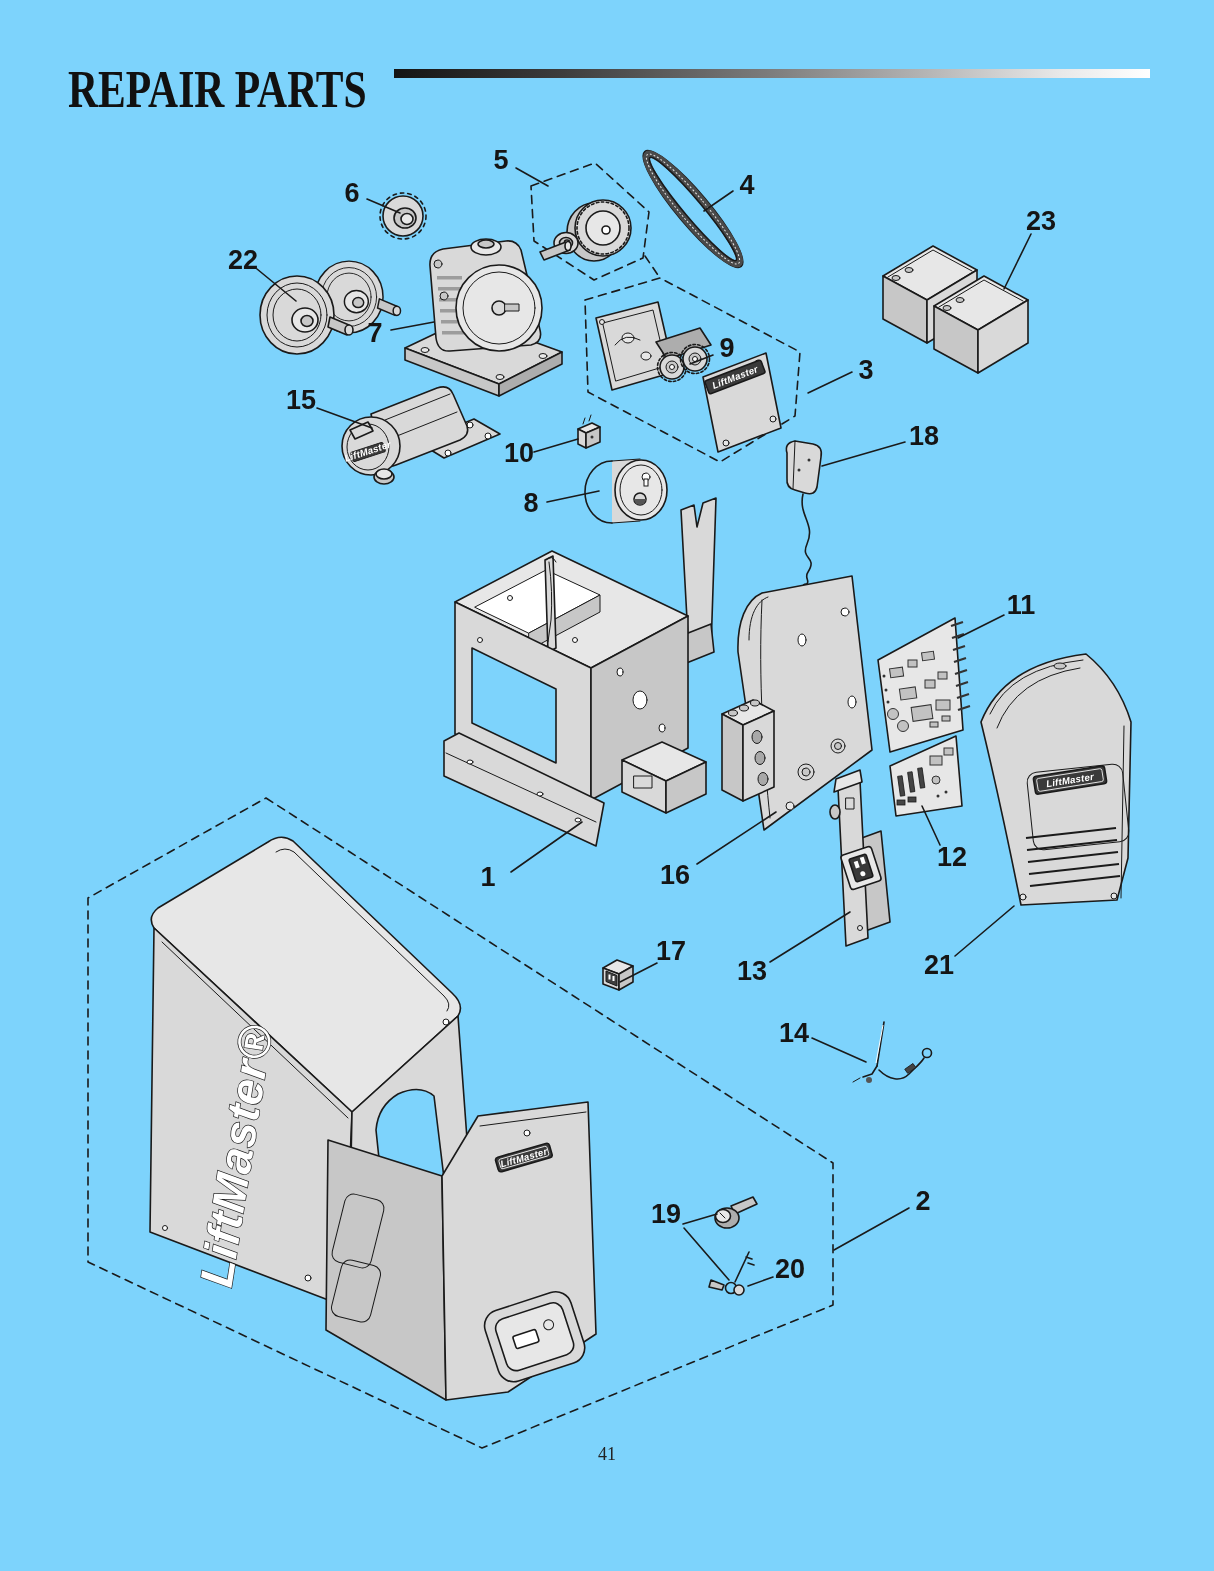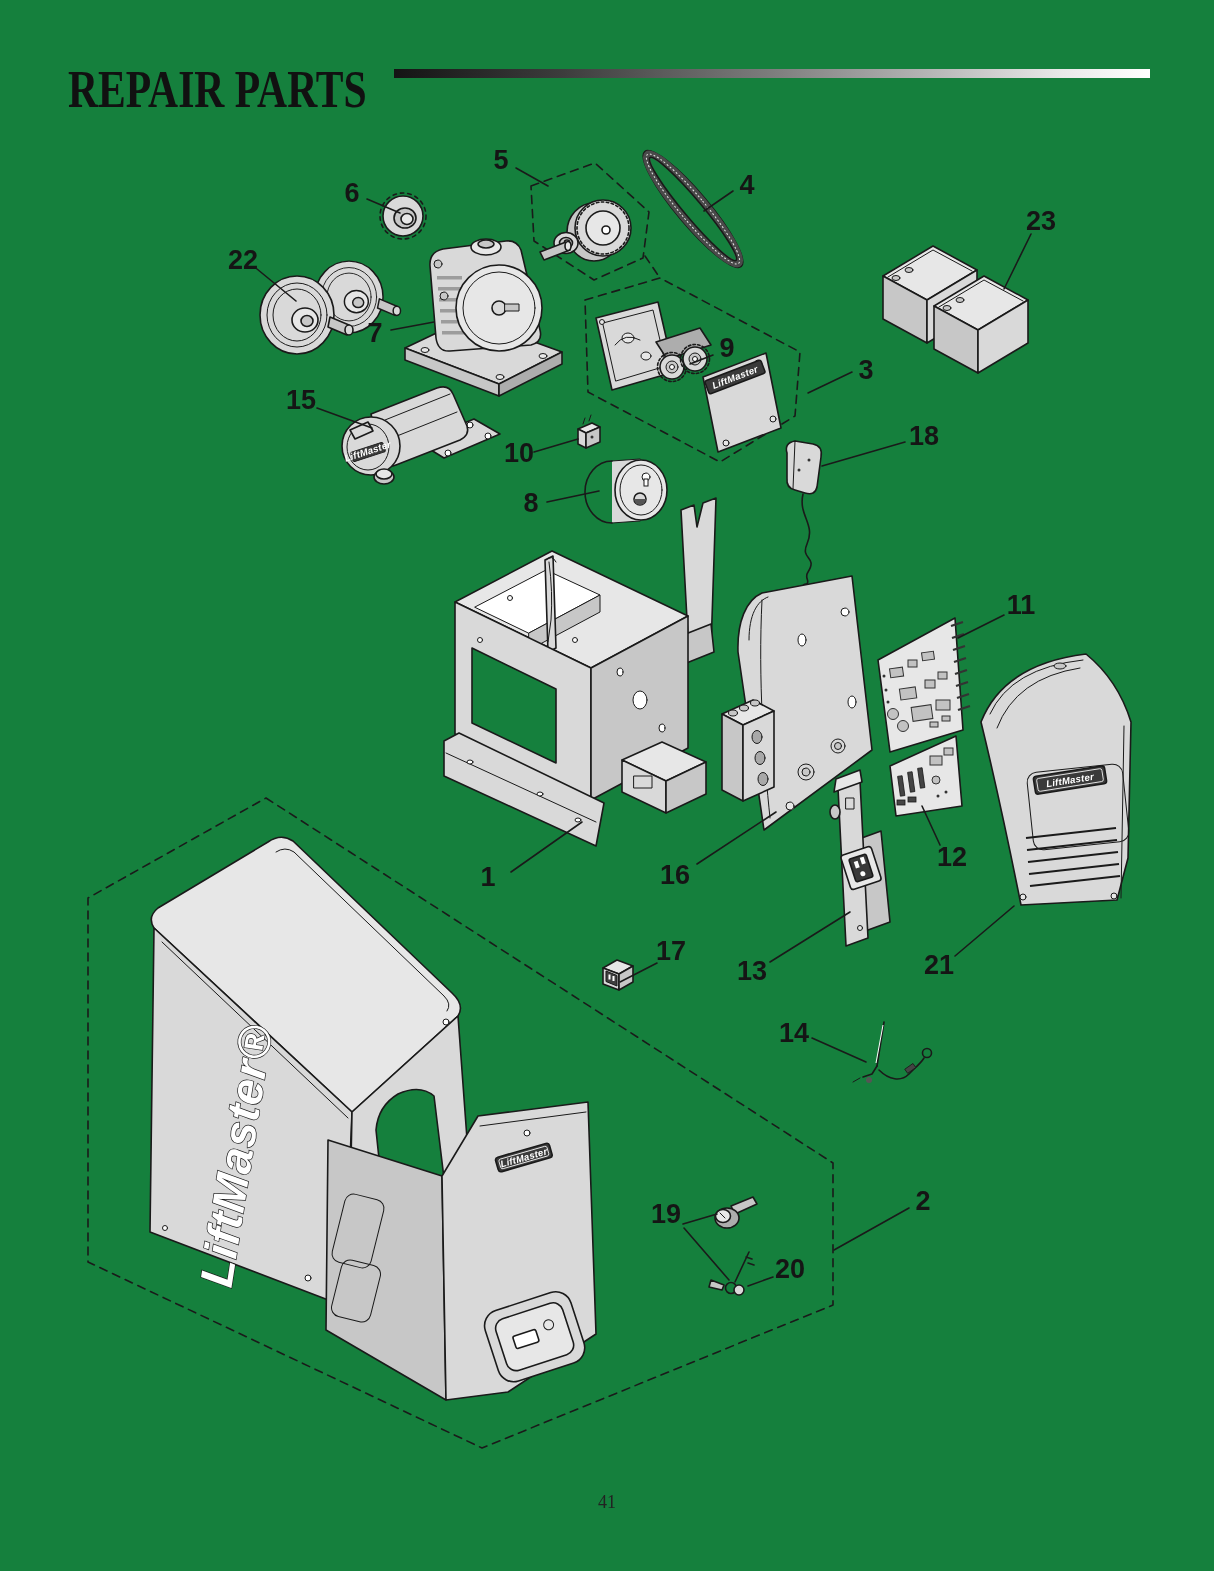--- a/index.html
+++ b/index.html
@@ -1,23 +1,23 @@
 <!DOCTYPE html>
 <html><head>
 <meta charset="utf-8">
 <style>
   html,body{margin:0;padding:0;background:#fff;}
-  .page{position:relative;width:1214px;height:1571px;background:#15803d;overflow:hidden;
+  .page{position:relative;width:1214px;height:1571px;background:#7dd3fc;overflow:hidden;
         font-family:"Liberation Sans",sans-serif;}
   .title{position:absolute;left:68px;top:60px;margin:0;font-family:"Liberation Serif",serif;
          font-weight:600;font-size:52px;color:#111;letter-spacing:0px;white-space:nowrap;
          transform:scaleX(.80);transform-origin:left center;}
   .rule{position:absolute;left:394px;top:69px;width:756px;height:9px;
         background:linear-gradient(90deg,#141414 0%,#3c3c3c 22%,#7d7d7d 50%,#b9b9b9 72%,#e8e8e8 88%,#ffffff 100%);}
-  .pageno{position:absolute;left:0;top:1492px;width:100%;text-align:center;
+  .pageno{position:absolute;left:0;top:1444px;width:100%;text-align:center;
           font-family:"Liberation Serif",serif;font-size:18px;color:#222;}
   svg{position:absolute;left:0;top:0;}
   .s{stroke:#1a1a1a;stroke-width:1.6;stroke-linejoin:round;stroke-linecap:round;}
   .thin{stroke-width:1;}
   .fA{fill:#e7e7e7;} .fB{fill:#d9d9d9;} .fC{fill:#c7c7c7;} .fD{fill:#adadad;}
   .fW{fill:#ffffff;} .fK{fill:#3a3a3a;} .fN{fill:none;}
   .dash{stroke-dasharray:8 6;fill:none;}
   .num{font:700 27px "Liberation Sans",sans-serif;fill:#151515;text-anchor:middle;}
   .badgetxt{font:italic 700 9.5px "Liberation Sans",sans-serif;fill:#ffffff;text-anchor:middle;letter-spacing:.3px;}
   .covertxt{font:italic 700 46px "Liberation Sans",sans-serif;fill:#ffffff;stroke:#1a1a1a;

